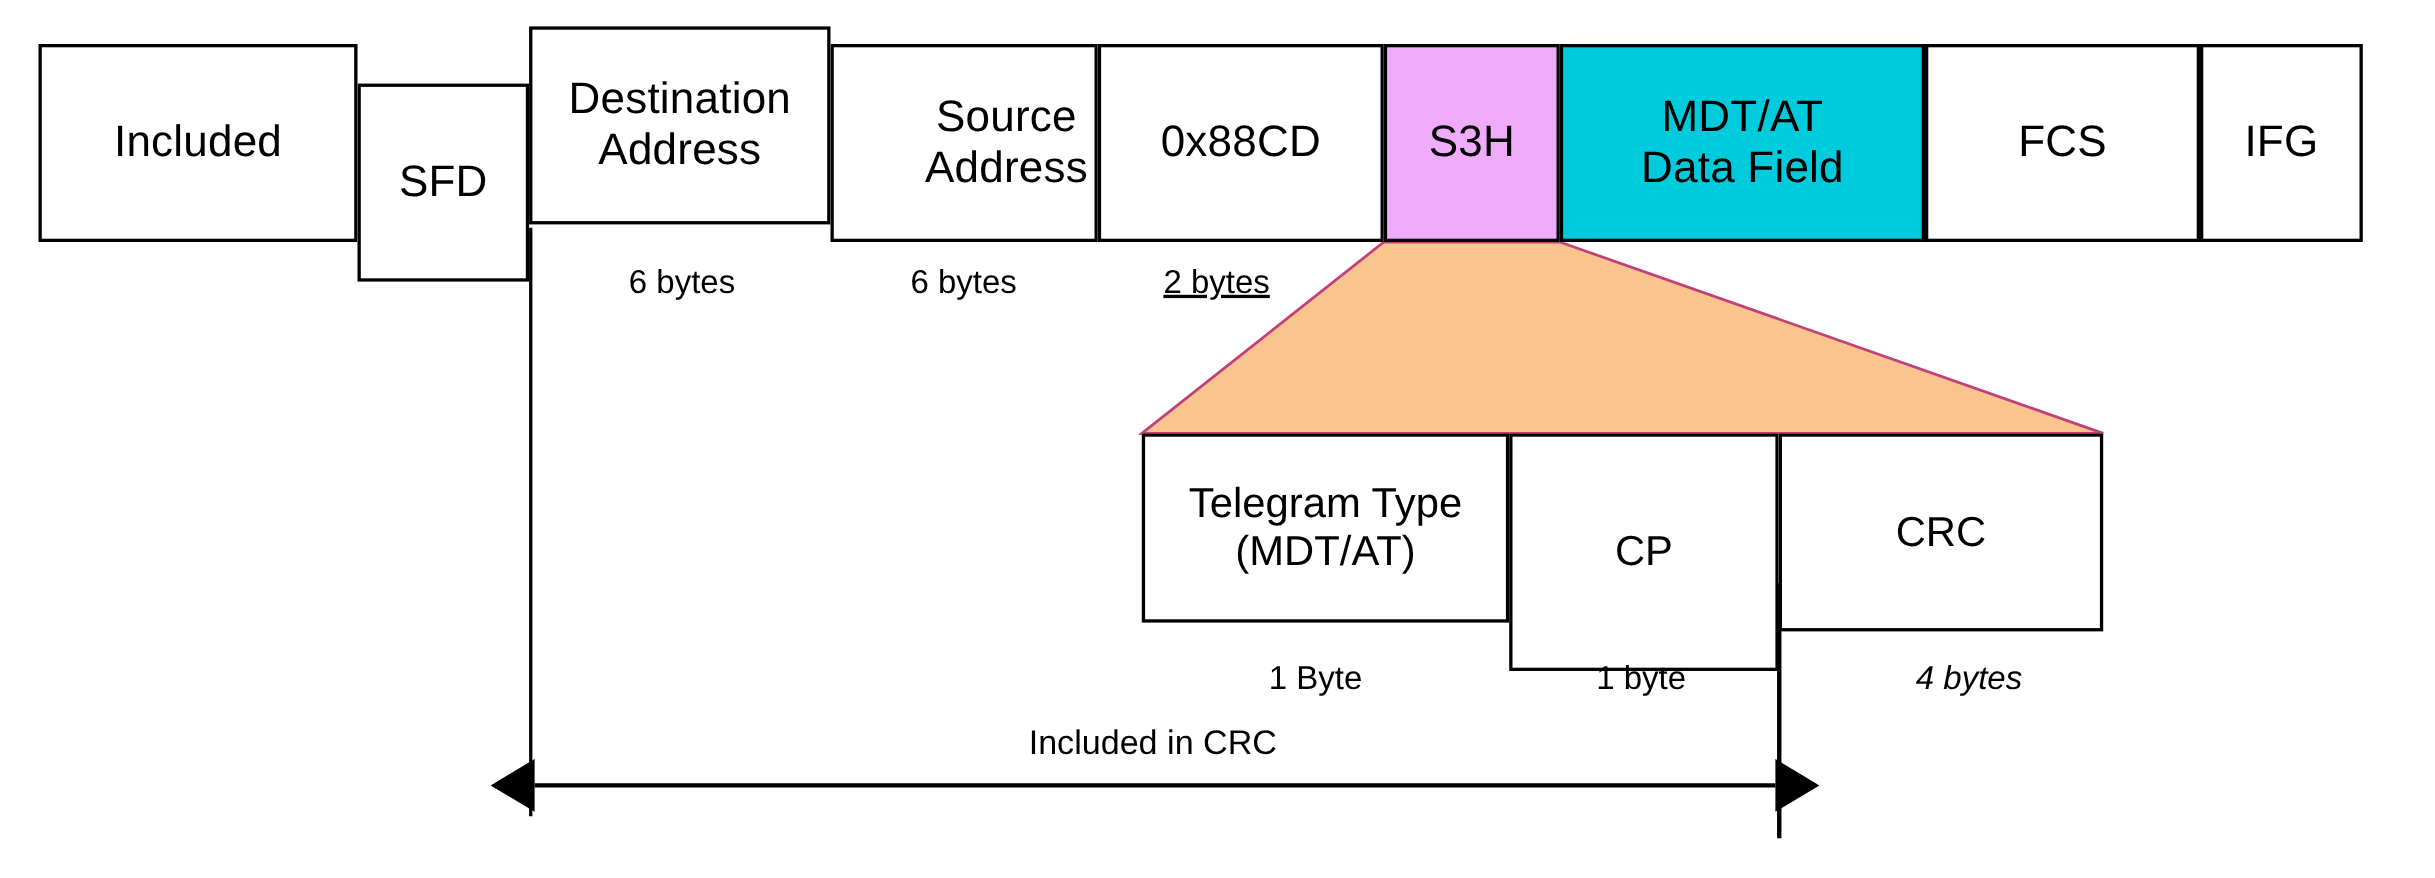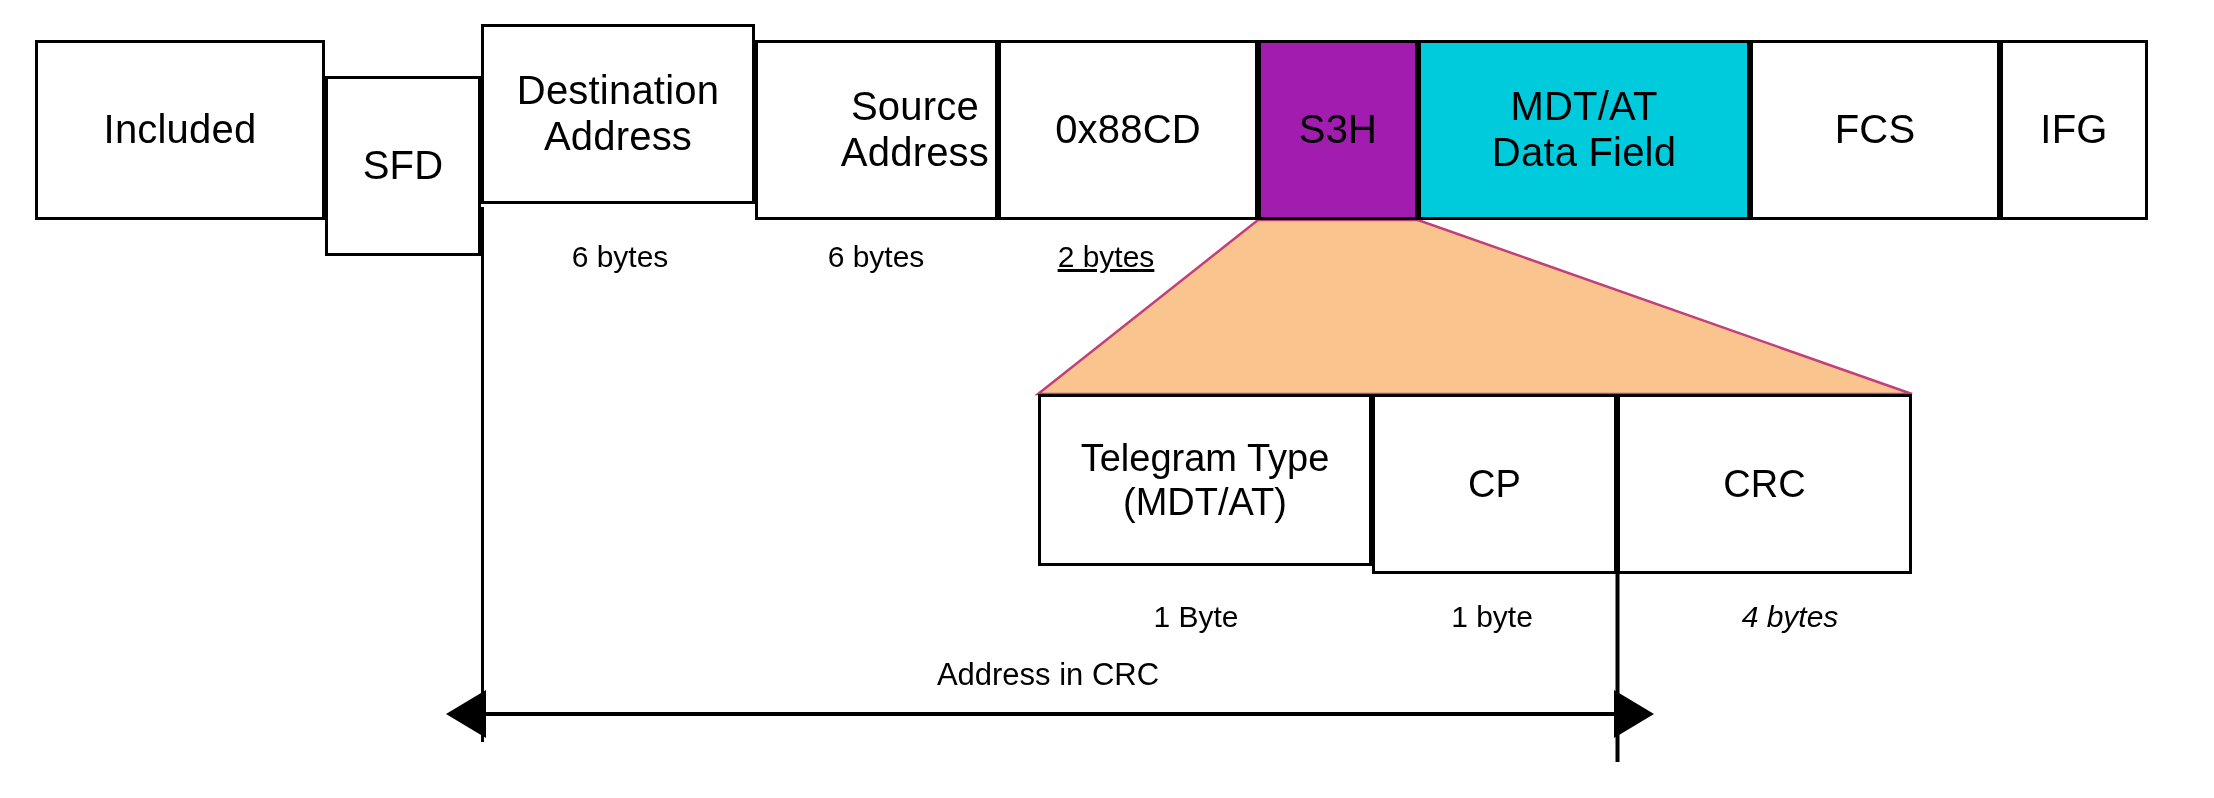--- a/index.html
+++ b/index.html
@@ -32,21 +32,21 @@
     line-height: 1.14;
     font-size: 40px;
     color: #000000;
     letter-spacing: 0.2px;
   }
   .frame-cell .cell-label {
     display: block;
     padding: 0 6px;
     white-space: pre-line;
   }
-  .frame-cell.tone-orange { background: #a21caf; text-align: center; }
+  .frame-cell.tone-orange { background: #f0abfc; text-align: center; }
   .frame-cell.tone-cyan   { background: #00CBDD; }
 
   
   .size-label {
     position: absolute;
     font-size: 30px;
     color: #000000;
     text-align: center;
     white-space: nowrap;
     transform: translateX(-50%);
@@ -149,21 +149,21 @@
 
   <div class="size-label" style="left:620px; top:240px;">6 bytes</div>
   <div class="size-label" style="left:876px; top:240px;">6 bytes</div>
   <div class="size-label" style="left:1106px; top:240px;text-decoration:underline;">2 bytes</div>
 
   <div class="detail-cell" style="left:1038px; top:394px; width:334px; height:172px;">
     <span class="cell-label">Telegram Type
 (MDT/AT)</span>
   </div>
 
-  <div class="detail-cell" style="left:1372px; top:394px; width:245px; height:180px;">
+  <div class="detail-cell" style="left:1372px; top:394px; width:245px; height:216px;">
     <span class="cell-label">CP</span>
   </div>
 
   <div class="detail-cell" style="left:1617px; top:394px; width:295px; height:180px;">
     <span class="cell-label">CRC</span>
   </div>
 
   <div class="size-label" style="left:1196px; top:600px;">1 Byte</div>
   <div class="size-label" style="left:1492px; top:600px;">1 byte</div>
   <div class="size-label" style="left:1790px; top:600px;font-style:italic;">4 bytes</div>
@@ -178,15 +178,15 @@
       </marker>
     </defs>
 
     <line x1="482.5" y1="207" x2="482.5" y2="742" stroke="#000000" stroke-width="3"></line>
 
     <line x1="1617.5" y1="530" x2="1617.5" y2="762" stroke="#000000" stroke-width="4"></line>
 
     <line x1="486" y1="714" x2="1614" y2="714" stroke="#000000" stroke-width="4" marker-start="url(#arrow-left)" marker-end="url(#arrow-right)"></line>
   </svg>
 
-  <div class="crc-caption" style="left:1048px; top:657px;">Address in CRC</div>
+  <div class="crc-caption" style="left:1048px; top:657px;">Included in CRC</div>
 
 </div>
 
 </body></html>

